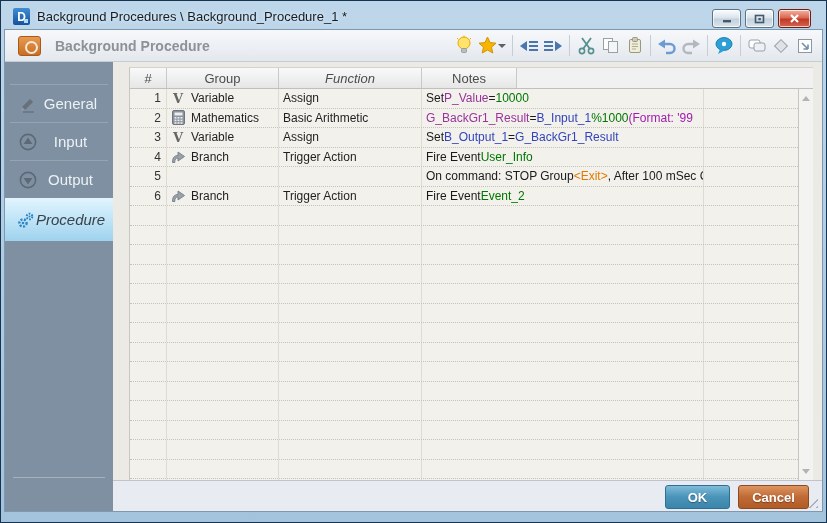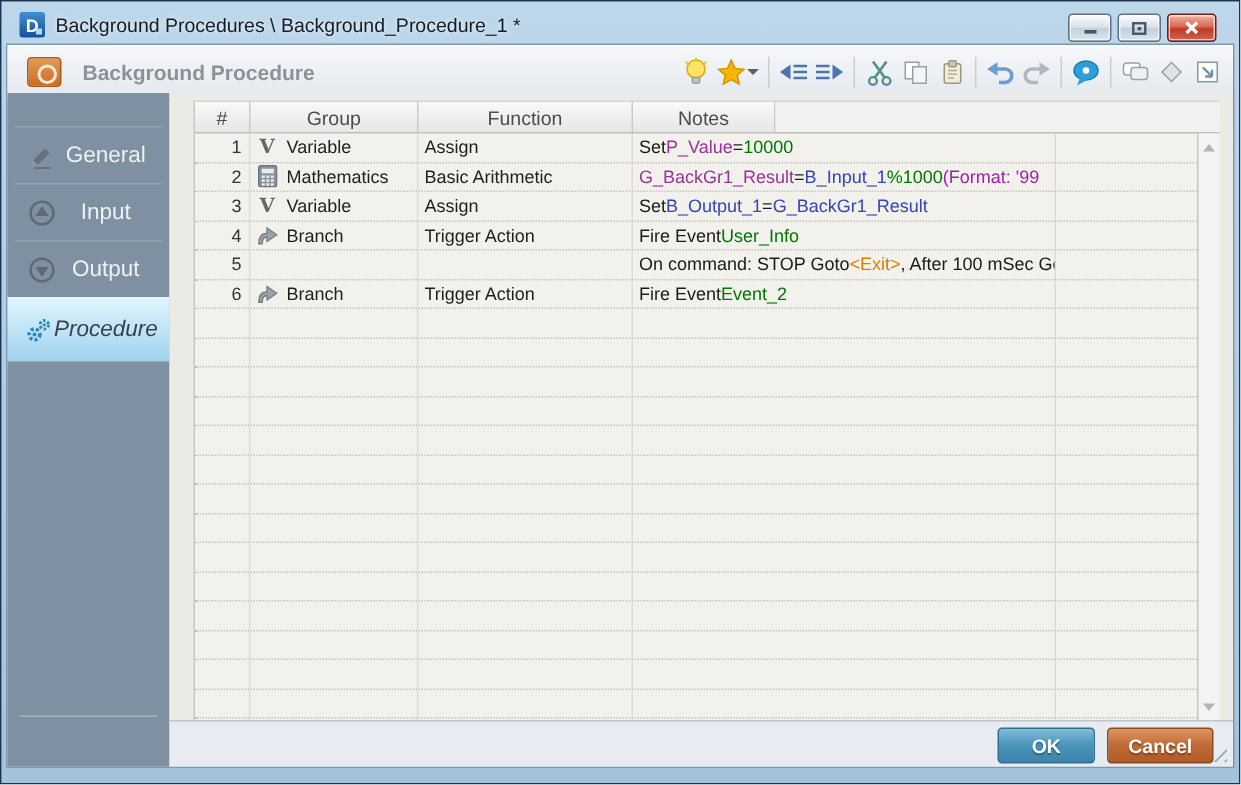--- a/index.html
+++ b/index.html
@@ -20,21 +20,21 @@
     background:linear-gradient(#fbfdfe,#d9e2ea 48%,#c2d0db 52%,#dbe5ec);
     display:flex; align-items:center; justify-content:center; box-shadow:inset 0 0 0 1px rgba(255,255,255,.7); }
   .wbtn.close { width:33px; border-color:#731d12;
     background:linear-gradient(#f3b3a4,#dd6852 45%,#c03a27 55%,#d2654f); }
 
   
   .client { position:absolute; left:4px; top:29px; right:4px; bottom:11px;
     background:#ebeae5; box-shadow:0 0 0 1px #7e98ae; }
 
   
-  .toolbar { position:absolute; left:0; right:0; top:0; height:37px;
+  .toolbar { position:absolute; left:0; right:0; top:0; height:32px;
     background:linear-gradient(#f7f8fa,#e3e8ee); border-bottom:1px solid #c6ccd4;
     display:flex; align-items:center; }
   .tb-folder { position:relative; width:23px; height:20px; margin-left:13px; border-radius:3px;
     background:linear-gradient(#e89a4f,#c96d24); border:1px solid #a85a1d; flex:0 0 auto; }
   .tb-folder::after { content:""; position:absolute; left:6px; top:4px; width:9px; height:9px;
     border:2px solid #f6e9da; border-radius:50%; }
   .tb-title { margin-left:14px; font-size:14px; font-weight:bold; color:#8e9298; }
   .tb-icons { margin-left:auto; display:flex; align-items:center; padding-right:5px; }
   .tbtn { width:24px; height:24px; display:flex; align-items:center; justify-content:center; }
   .tsep { width:1px; height:21px; background:#c7cdd5; margin:0 4px; }
@@ -55,21 +55,21 @@
   
   .content { position:absolute; left:108px; top:32px; right:0; bottom:31px; background:#ebeae5; }
   .grid { position:absolute; left:16px; top:5px; width:684px; bottom:0;
     background:#f2f1ec; border-left:1px solid #c6c6c2; border-top:1px solid #d3d3cf; }
   .thead { display:flex; height:21px; background:linear-gradient(#f9f9f9,#e6e6e6);
     border-bottom:1px solid #bfbfbf; }
   .th { font-size:13px; color:#4c4c4c; display:flex; align-items:center; justify-content:center;
     border-right:1px solid #c9c9c9; }
   .th-num  { width:37px; }
   .th-group{ width:112px; }
-  .th-func { width:143px; }
+  .th-func { width:143px;font-style:italic; }
   .th-desc { width:282px; }
   .th-notes{ width:95px; }
   .th-scroll { flex:1; border-right:none; background:#f1f1f1; }
   .tbody { position:absolute; top:21px; left:0; right:15px; bottom:0; overflow:hidden; }
   .trow { display:flex; height:19.5px; border-bottom:1px dotted #c4c1b8; }
   .c { border-right:1px solid #dedbd3; font-size:12px; color:#1f1f1f;
     display:flex; align-items:center; overflow:hidden; white-space:nowrap; }
   .c-num   { width:37px; justify-content:flex-end; padding-right:5px; color:#333; }
   .c-group { width:112px; padding-left:3px; gap:5px; }
   .c-func  { width:143px; padding-left:4px;text-align:center; }
@@ -368,21 +368,21 @@
               <div class="c c-notes"></div>
             </div>
             <div class="trow">
               <div class="c c-num">5</div>
               <div class="c c-group">
                 <span class="gicon"></span>
                 <span></span>
               </div>
               <div class="c c-func"></div>
               <div class="c c-desc">
-                <span style="color:#1a1a1a">On command: STOP Goto </span>
+                <span style="color:#1a1a1a">On command: STOP Group </span>
                 <span style="color:#e07b00">&lt;Exit&gt;</span>
                 <span style="color:#1a1a1a">, After 100 mSec Goto</span>
               </div>
               <div class="c c-notes"></div>
             </div>
             <div class="trow">
               <div class="c c-num">6</div>
               <div class="c c-group">
                 <span class="gicon">
                   <svg width="16" height="14">

